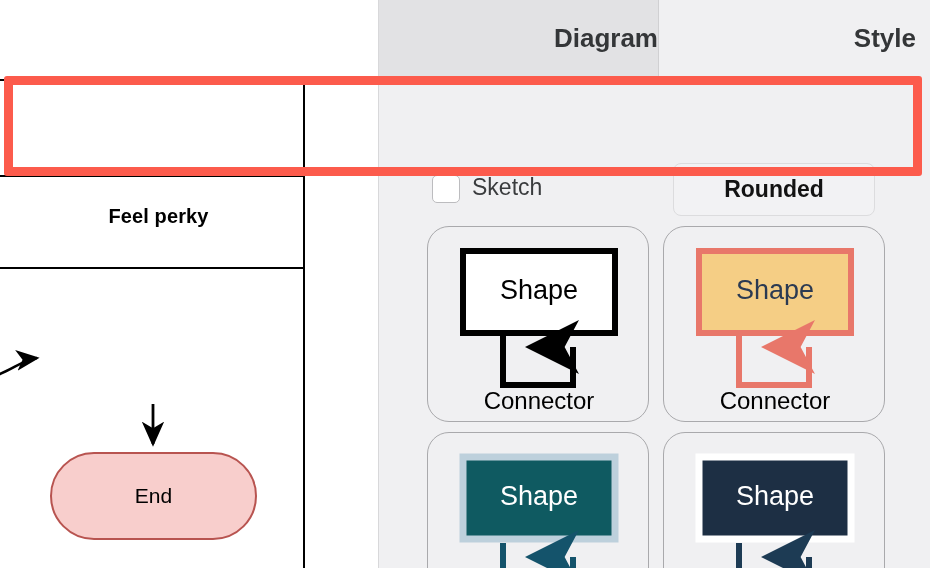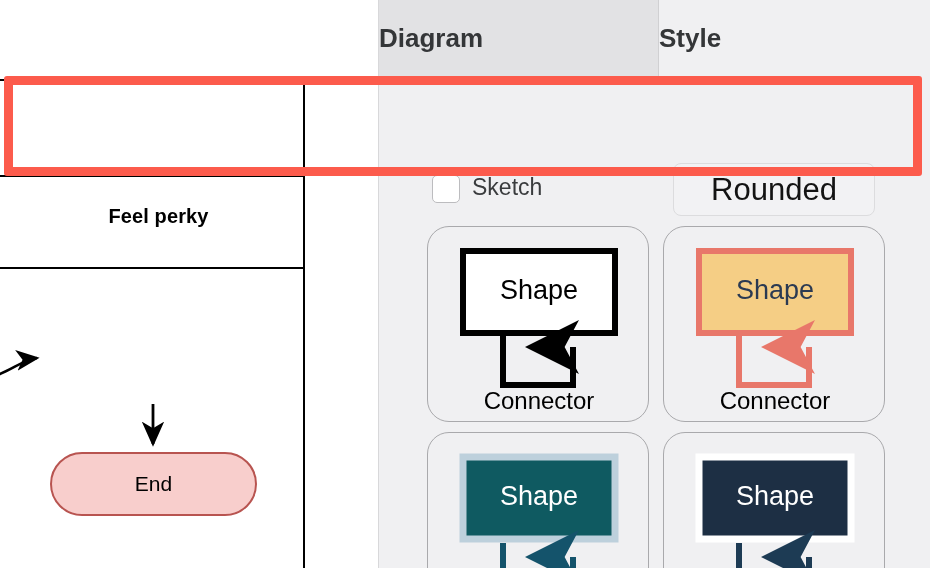--- a/index.html
+++ b/index.html
@@ -54,21 +54,21 @@
     width: 207px; height: 90px;
     background: #dae8fc;
     border: 2px solid #6c8ebf;
     display: flex; align-items: center; justify-content: center;
     font-size: 20px; color: #000000;
   }
   
   .node-end {
     position: absolute;
     left: 50px; top: 452px;
-    width: 207px; height: 64px;
+    width: 207px; height: 88px;
     background: #f8cecc;
     border: 2px solid #b85450;
     border-radius: 44px;
     display: flex; align-items: center; justify-content: center;
     font-size: 21px; color: #000000;
   }
   .edge-svg { position: absolute; left: 0; top: 0; width: 378px; height: 568px; overflow: visible; }
 
   
   #panel {
@@ -78,21 +78,21 @@
     border-left: 1px solid #d8d8da;
   }
   
   #tabbar {
     position: absolute; left: 0; top: 0;
     width: 552px; height: 76px;
     display: flex;
   }
   .tab {
     height: 76px;
-    display: flex; align-items: center; justify-content: flex-start;
+    display: flex; align-items: center; justify-content: flex-end;
     font-size: 26px; font-weight: bold;
     color: #343638;
     user-select: none;
   }
   .tab.selected { background: #e2e2e4; width: 279px; }
   .tab.unselected { background: #f0f0f2; width: 258px; border-left: 1px solid #d0d0d2; }
 
   
   #adaptive-row {
     position: absolute; left: 0; top: 76px;
@@ -166,21 +166,21 @@
     position: absolute; left: 93px; top: 8px;
     font-size: 23px; color: #3a3c3e;
   }
   .rounded-btn {
     position: absolute; left: 294px; top: -3px;
     width: 202px; height: 53px;
     background: #f2f2f4;
     border: 1px solid #dcdcde;
     border-radius: 8px;
     display: flex; align-items: center; justify-content: center;
-    font-size: 31px; color: #131313;
+    font-size: 23px; color: #131313; font-weight: bold;
   }
 
   
   #style-grid {
     position: absolute; left: 48px; top: 226px;
     width: 458px;
   }
   .style-card {
     position: absolute;
     width: 222px; height: 196px;

